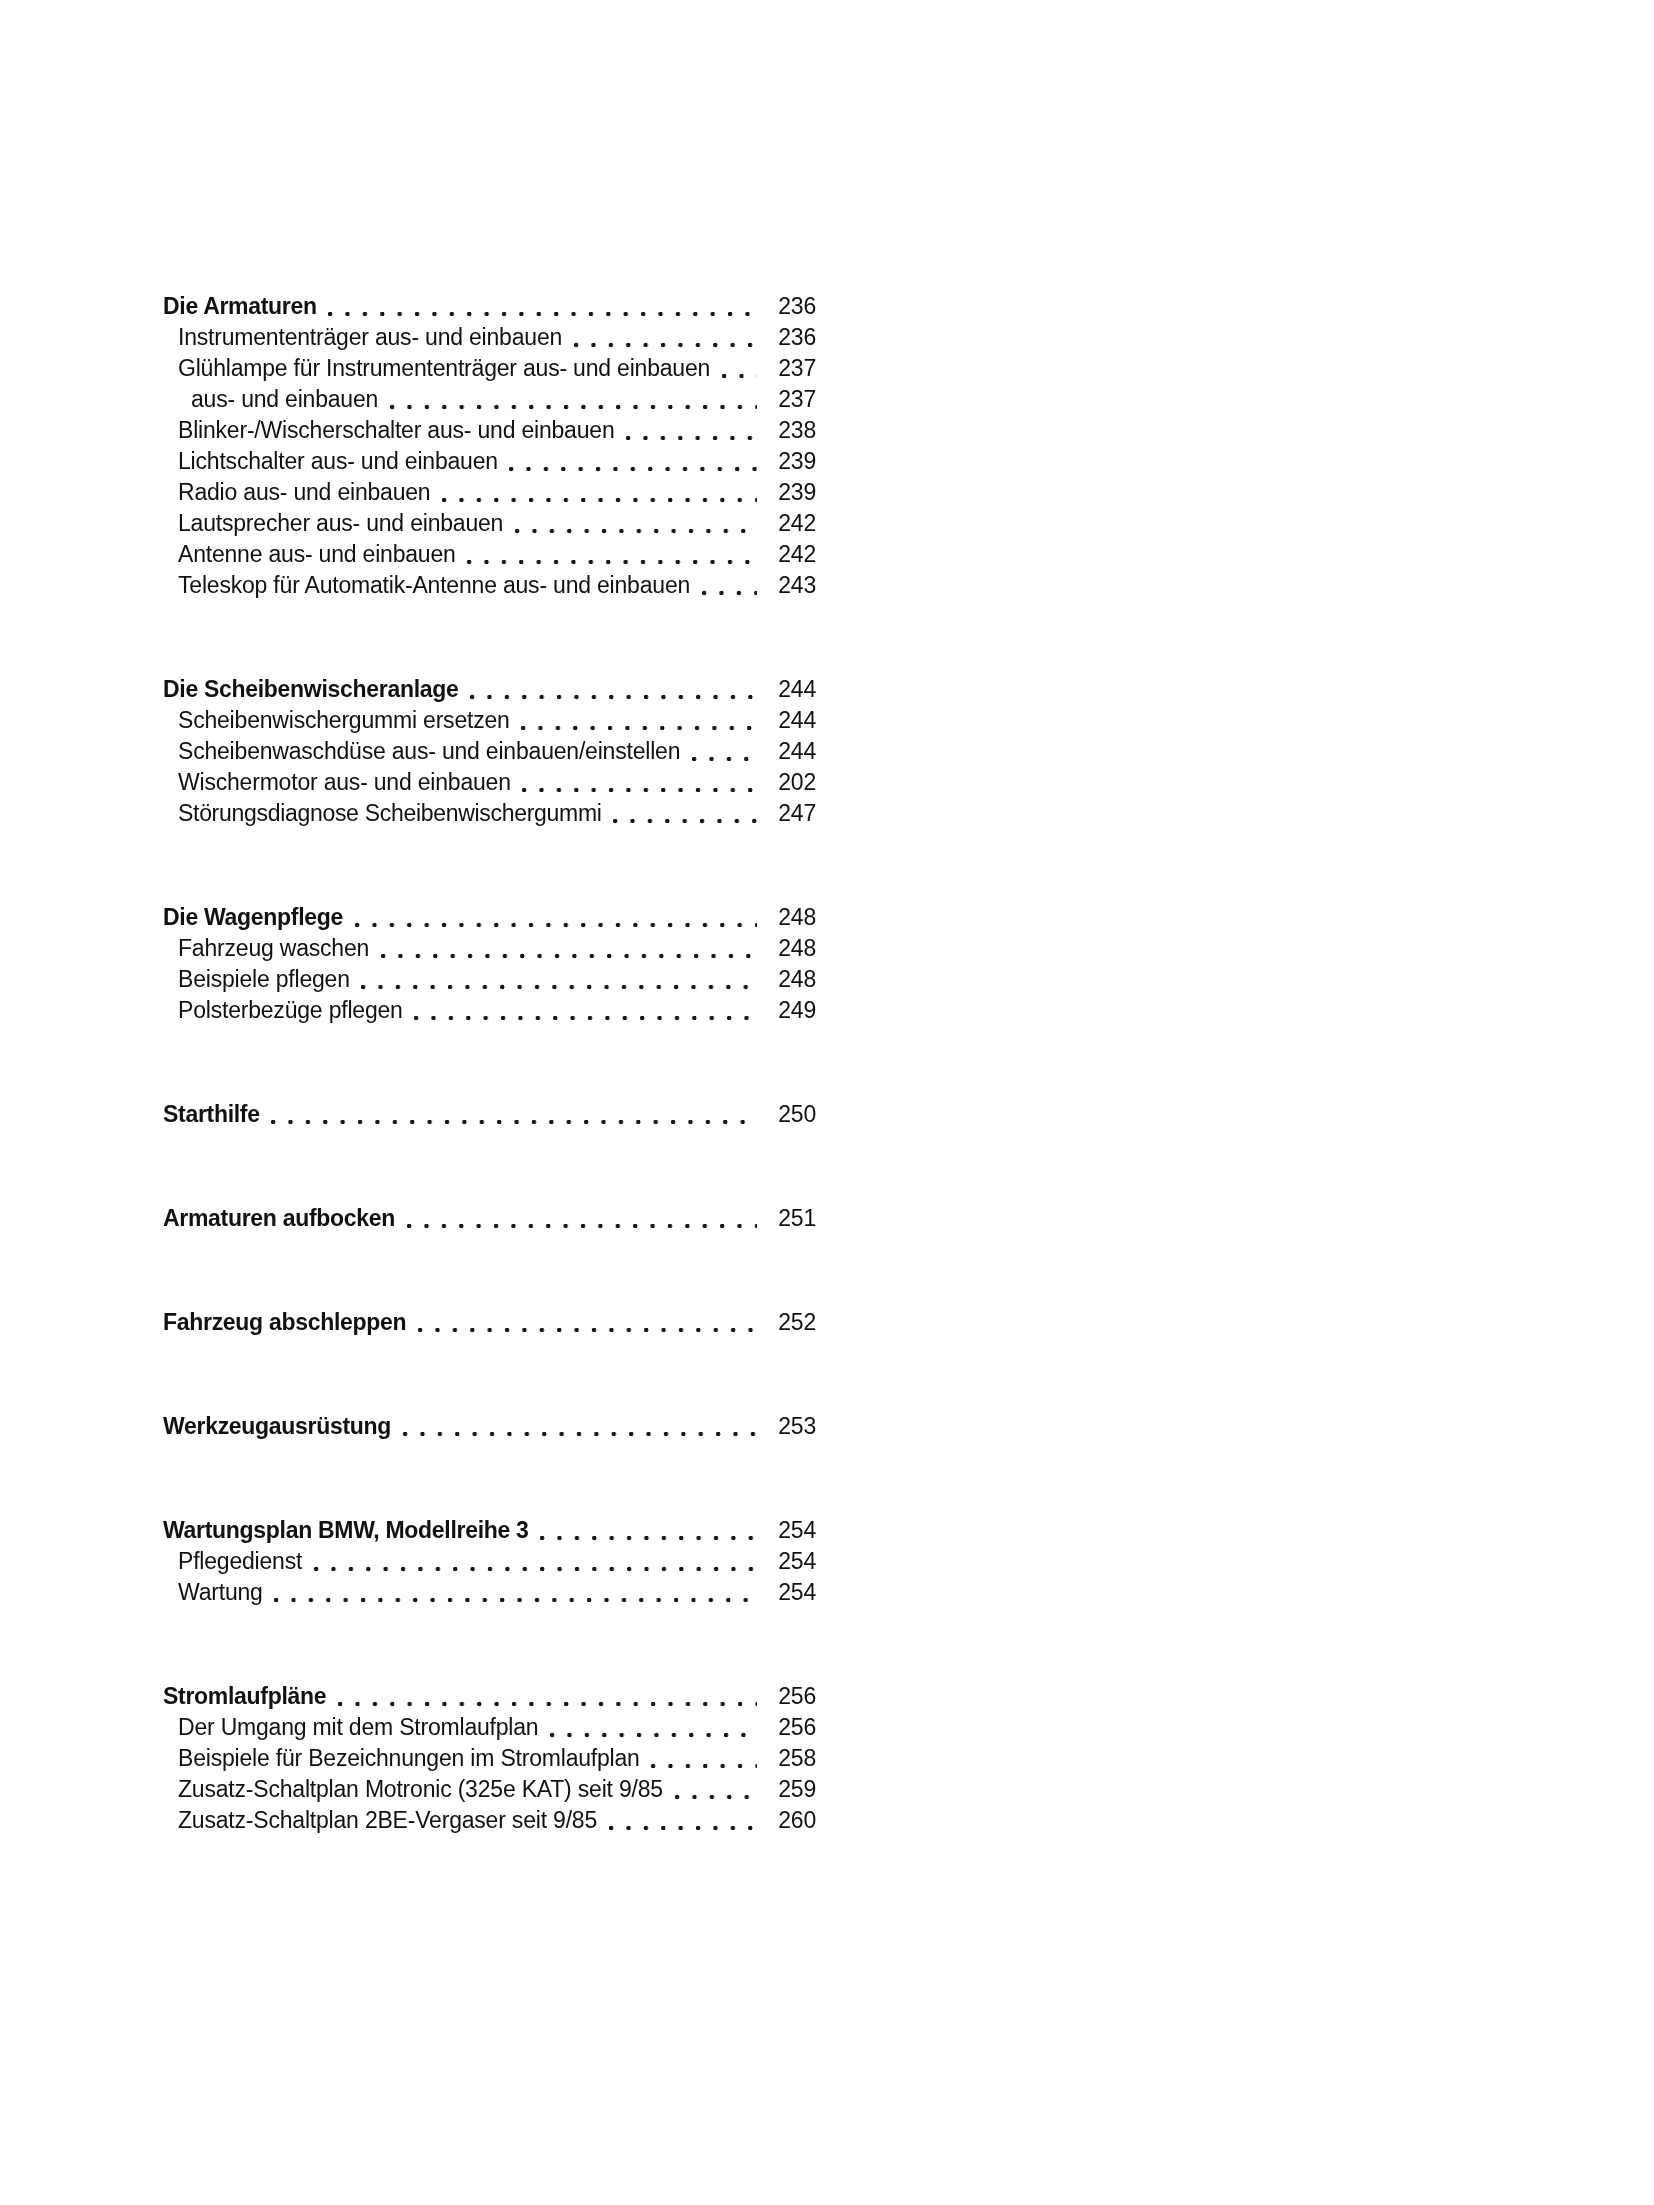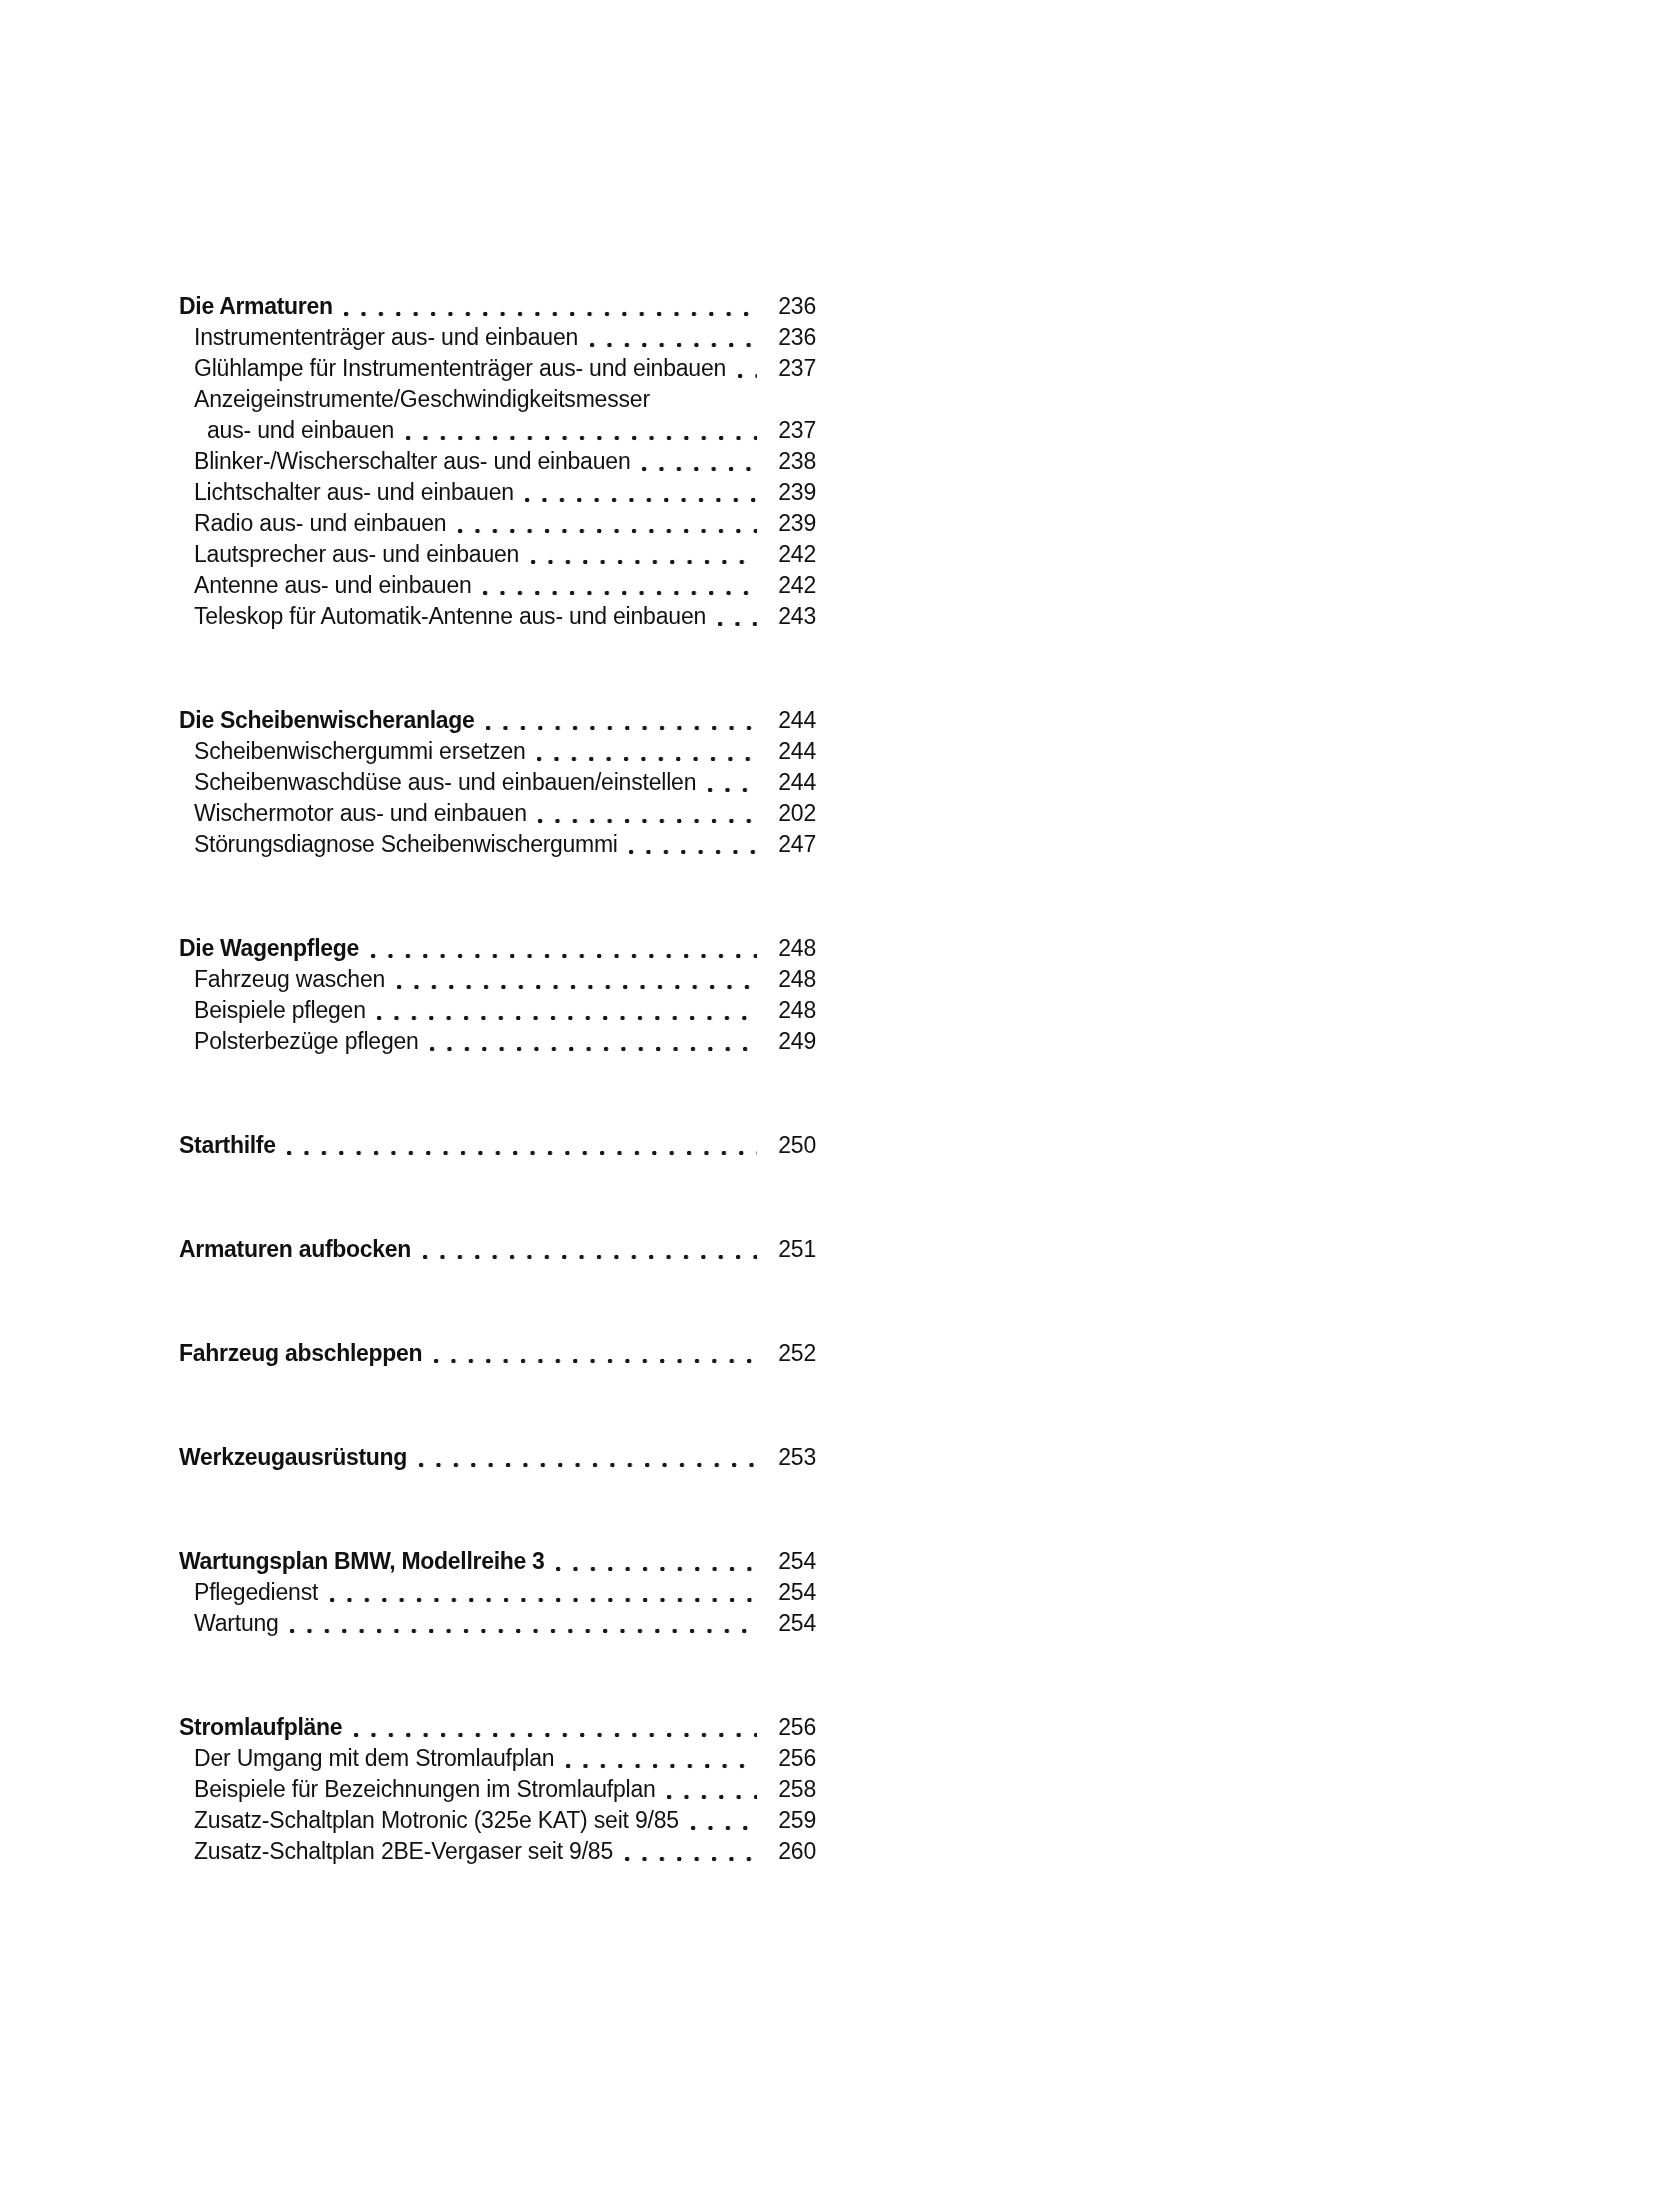--- a/index.html
+++ b/index.html
@@ -26,21 +26,20 @@
   }
   .toc-section { margin: 0 0 73px 0; }
   .toc-section:last-child { margin-bottom: 0; }
   .row {
     display: flex;
     align-items: flex-end;
     height: 31px;
     font-size: 23px;
     line-height: 31px;
     letter-spacing: -0.2px;
-    margin-left: 16px;
   }
   .row .label {
     flex: 0 1 auto;
     white-space: nowrap;
     overflow: hidden;
   }
   .row.h .label  { font-weight: 700; padding-left: 0; letter-spacing: -0.3px; }
   .row.s .label  { padding-left: 15px; }
   .row.s2 .label { padding-left: 28px; }
   .row.hb .label { padding-left: 15px; font-weight: 400; letter-spacing: -0.3px; }
@@ -75,24 +74,20 @@
         <div class="row s">
     <span class="label">Instrumententräger aus- und einbauen</span>
     <span class="dots"></span>
     <span class="pagenum">236</span>
   </div>
         <div class="row s">
     <span class="label">Glühlampe für Instrumententräger aus- und einbauen</span>
     <span class="dots"></span>
     <span class="pagenum">237</span>
   </div>
-        <div class="row s nopage">
-    <span class="label">Anzeigeinstrumente/Geschwindigkeitsmesser</span>
-
-  </div>
         <div class="row s2">
     <span class="label">aus- und einbauen</span>
     <span class="dots"></span>
     <span class="pagenum">237</span>
   </div>
         <div class="row s">
     <span class="label">Blinker-/Wischerschalter aus- und einbauen</span>
     <span class="dots"></span>
     <span class="pagenum">238</span>
   </div>

